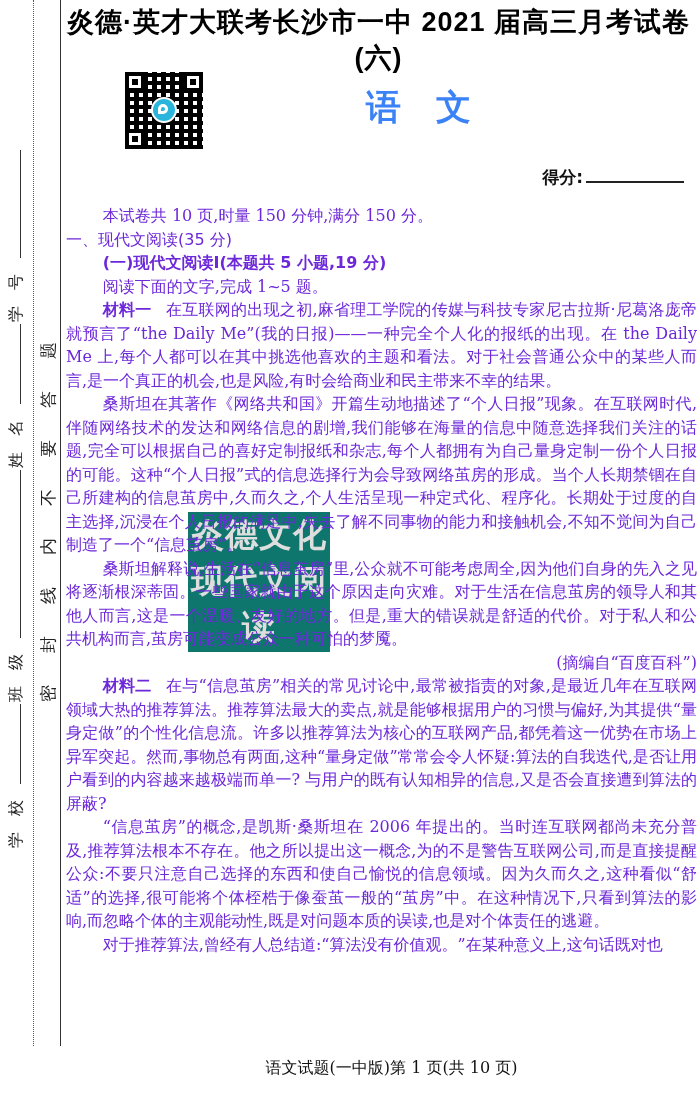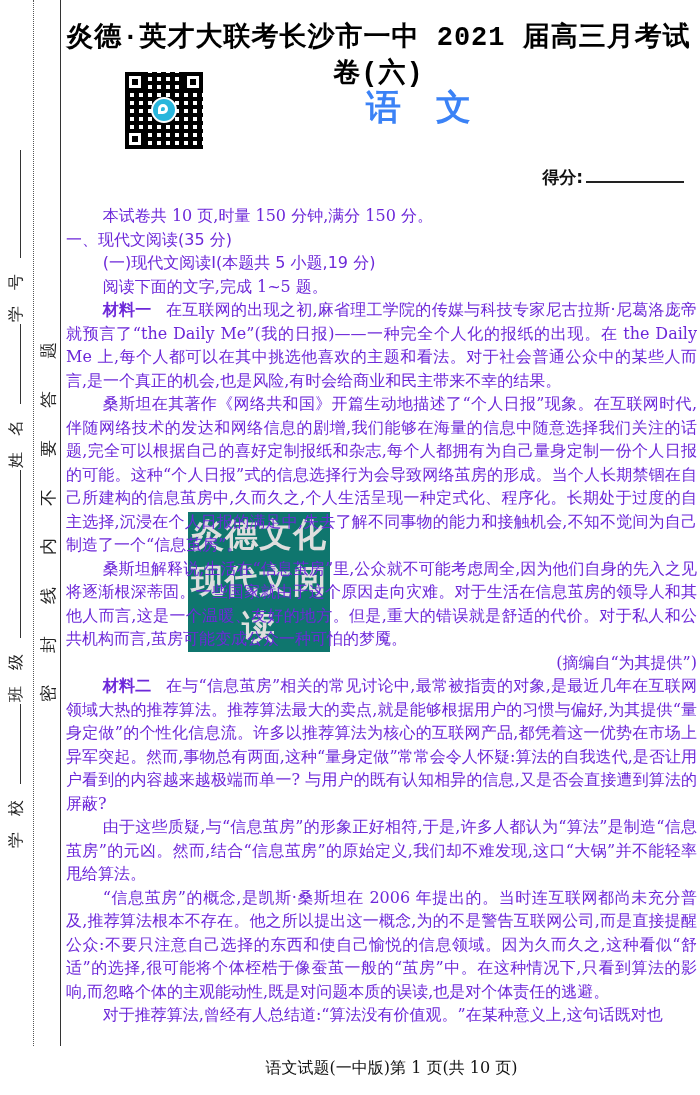--- a/index.html
+++ b/index.html
@@ -13,23 +13,23 @@
   .vline.solid{left:60px;border-left:1px solid #333;}
   
   .rot{position:absolute;transform:rotate(-90deg);transform-origin:0 0;white-space:nowrap;}
   .fields-col{left:6px;top:848px;width:742px;font-size:16px;color:#222;}
   .fname{letter-spacing:16px;}
   .uline{display:inline-block;border-bottom:1px solid #333;height:14px;vertical-align:baseline;margin-right:2px;}
   .ul-a{width:80px;} .ul-b{width:168px;} .ul-c{width:80px;} .ul-d{width:108px;}
   .seal-col{left:37px;top:702px;width:420px;font-size:17px;letter-spacing:32px;color:#222;}
   
   .exam-title{
-    position:absolute;left:60px;top:18px;width:637px;text-align:center;
+    position:absolute;left:60px;top:4px;width:637px;text-align:center;
     font-size:27px;font-weight:900;letter-spacing:1px;color:#000;
-    font-family:Liberation Mono, monospace;
+    font-family:Liberation Sans, sans-serif;
   }
   
   .qr{
     position:absolute;left:125px;top:72px;width:78px;height:77px;
     background:
       repeating-linear-gradient(0deg,#000 0 4px,rgba(255,255,255,0) 4px 8px),
       repeating-linear-gradient(90deg,#000 0 5px,#fff 5px 9px);
   }
   .finder{position:absolute;width:20px;height:20px;background:#fff;border:4px solid #000;box-sizing:border-box;}
   .finder::after{content:"";position:absolute;left:3px;top:3px;width:6px;height:6px;background:#000;}
@@ -58,21 +58,21 @@
     font-weight:700;z-index:0;
   }
   
   .body{
     position:absolute;left:66px;top:204px;width:631px;z-index:1;
     font-size:16px;line-height:23.5px;text-align:justify;color:#6d28d9;
   }
   .body p{margin:0;padding:0;}
   .indent{text-indent:2.3em;}
   .h1{font-weight:400;font-family:"DejaVu Sans","Liberation Sans",sans-serif;}
-  .h2{font-weight:400;font-family:"DejaVu Sans","Liberation Sans",sans-serif;text-indent:2.3em;}
+  .h2{font-weight:700;font-family:"DejaVu Sans","Liberation Sans",sans-serif;text-indent:2.3em;}
   .mlabel{font-weight:700;font-family:"DejaVu Sans","Liberation Sans",sans-serif;margin-right:0.9em;}
   .attr{text-align:right;padding-right:2px;}
   .footer{
     position:absolute;left:76px;top:1058px;width:631px;text-align:center;
     font-size:16px;color:#111;z-index:1;
   }
 </style>
 </head>
 <body>
 
@@ -109,23 +109,22 @@
 
   <div class="body">
     <p class="indent">本试卷共 10 页,时量 150 分钟,满分 150 分。</p>
     <p class="h1">一、现代文阅读(35 分)</p>
     <p class="h2">(一)现代文阅读Ⅰ(本题共 5 小题,19 分)</p>
     <p class="indent">阅读下面的文字,完成 1~5 题。</p>
 
     <p class="indent"><b class="mlabel">材料一</b><span>在互联网的出现之初,麻省理工学院的传媒与科技专家尼古拉斯·尼葛洛庞帝就预言了“the Daily Me”(我的日报)——一种完全个人化的报纸的出现。在 the Daily Me 上,每个人都可以在其中挑选他喜欢的主题和看法。对于社会普通公众中的某些人而言,是一个真正的机会,也是风险,有时会给商业和民主带来不幸的结果。</span></p>
     <p class="indent">桑斯坦在其著作《网络共和国》开篇生动地描述了“个人日报”现象。在互联网时代,伴随网络技术的发达和网络信息的剧增,我们能够在海量的信息中随意选择我们关注的话题,完全可以根据自己的喜好定制报纸和杂志,每个人都拥有为自己量身定制一份个人日报的可能。这种“个人日报”式的信息选择行为会导致网络茧房的形成。当个人长期禁锢在自己所建构的信息茧房中,久而久之,个人生活呈现一种定式化、程序化。长期处于过度的自主选择,沉浸在个人日报的满足中,失去了解不同事物的能力和接触机会,不知不觉间为自己制造了一个“信息茧房”。</p>
     <p class="indent">桑斯坦解释说,生活在“信息茧房”里,公众就不可能考虑周全,因为他们自身的先入之见将逐渐根深蒂固。一些国家就由于这个原因走向灾难。对于生活在信息茧房的领导人和其他人而言,这是一个温暖、友好的地方。但是,重大的错误就是舒适的代价。对于私人和公共机构而言,茧房可能变成公众一种可怕的梦魇。</p>
-    <p class="attr">(摘编自“为其提供”)</p>
+    <p class="attr">(摘编自“百度百科”)</p>
 
     <p class="indent"><b class="mlabel">材料二</b><span>在与“信息茧房”相关的常见讨论中,最常被指责的对象,是最近几年在互联网领域大热的推荐算法。推荐算法最大的卖点,就是能够根据用户的习惯与偏好,为其提供“量身定做”的个性化信息流。许多以推荐算法为核心的互联网产品,都凭着这一优势在市场上异军突起。然而,事物总有两面,这种“量身定做”常常会令人怀疑:算法的自我迭代,是否让用户看到的内容越来越极端而单一? 与用户的既有认知相异的信息,又是否会直接遭到算法的屏蔽?</span></p>
-    <p class="indent">由于这些质疑,与“信息茧房”的形象正好相符,于是,许多人都认为“算法”是制造“信息茧房”的元凶。然而,结合“信息茧房”的原始定义,我们却不难发现,这口“大锅”并不能轻率甩给算法。</p>
     <p class="indent">“信息茧房”的概念,是凯斯·桑斯坦在 2006 年提出的。当时连互联网都尚未充分普及,推荐算法根本不存在。他之所以提出这一概念,为的不是警告互联网公司,而是直接提醒公众:不要只注意自己选择的东西和使自己愉悦的信息领域。因为久而久之,这种看似“舒适”的选择,很可能将个体桎梏于像蚕茧一般的“茧房”中。在这种情况下,只看到算法的影响,而忽略个体的主观能动性,既是对问题本质的误读,也是对个体责任的逃避。</p>
     <p class="indent">对于推荐算法,曾经有人总结道:“算法没有价值观。”在某种意义上,这句话既对也</p>
   </div>
 
   <div class="footer">语文试题(一中版)第 1 页(共 10 页)</div>
 
 </div>
 
 </body></html>

